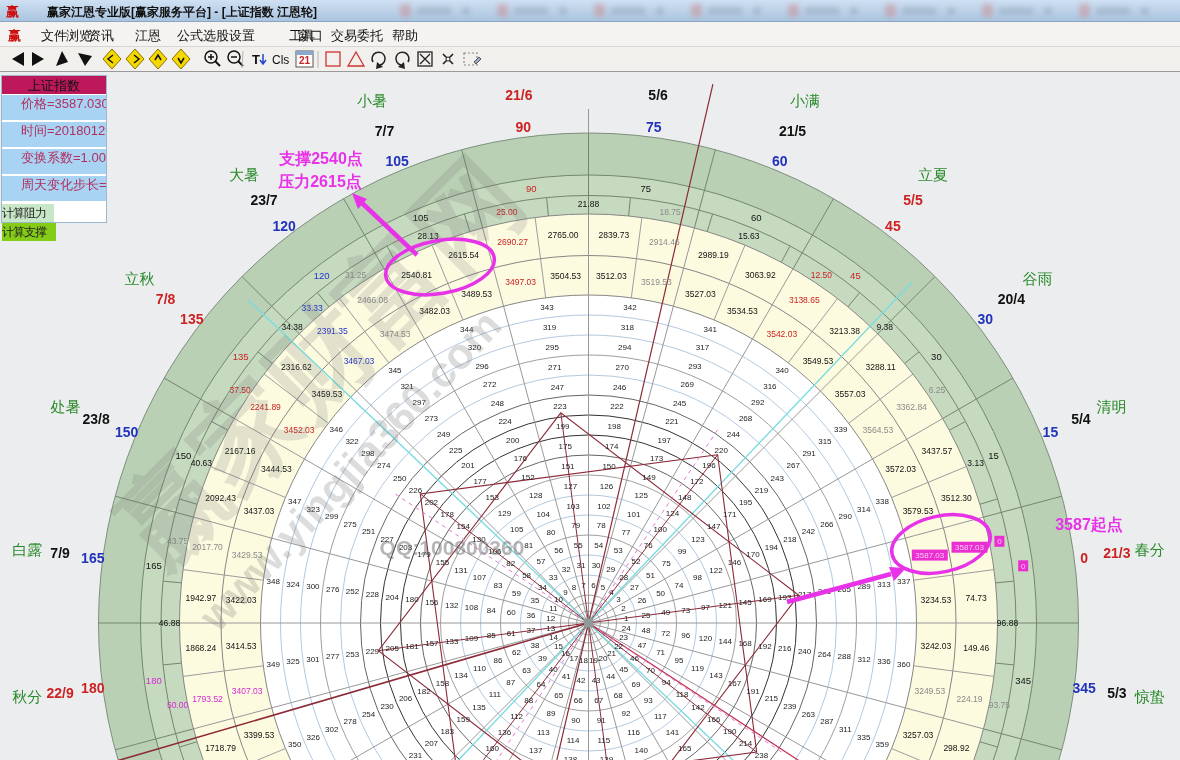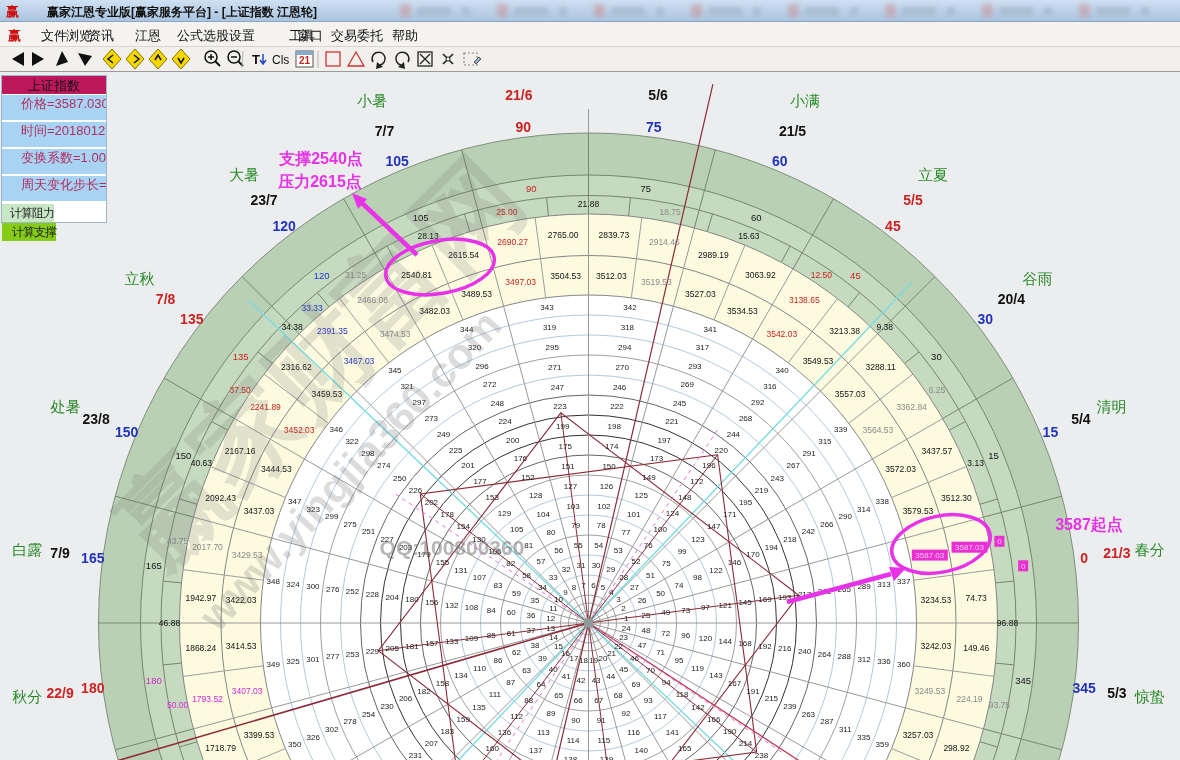--- a/index.html
+++ b/index.html
@@ -7,21 +7,21 @@
 #titlebar .ticon { position:absolute; left:6px; top:3px; color:#cc1111; font-weight:bold; font-size:13px; }
 #titlebar .ttext { position:absolute; left:26px; top:4px; color:#111; font-size:12px; font-weight:bold;margin-left:21px; }
 #tabs { position:absolute; left:400px; top:0; width:780px; height:21px; filter:blur(2.5px); opacity:0.75; }
 #tabs .tb { position:absolute; top:4px; height:13px; }
 #menubar { position:absolute; left:0; top:22px; width:1180px; height:25px; background:#f4f3f1; border-bottom:1px solid #d8d6d2; }
 #menubar span { position:absolute; top:5px; font-size:13px; color:#111; }
 #toolbar { position:absolute; left:0; top:47px; width:1180px; height:25px; background:#f2f0ed; border-bottom:1px solid #9a9a9a; }
 #panel { position:absolute; left:1px; top:75px; width:106px; background:#ffffff; border:1px solid #9db8cc; z-index:5; }
 #panel .hd { background:#be185d; color:#111; text-align:center; font-size:13px; height:19px; line-height:19px; border-bottom:1px solid #fff; }
 #panel .rw { background:#a8d3f2; color:#b03060; font-size:13px; height:27px; line-height:17px; border-bottom:2px solid #fff; white-space:nowrap; overflow:hidden; padding-left:19px; }
-#panel .bt { display:inline-block; width:54px; font-size:12px; letter-spacing:-1px; height:18px; line-height:18px; text-align:right; color:#222; }
+#panel .bt { display:inline-block; width:54px; font-size:12px; letter-spacing:-1px; height:18px; line-height:18px; text-align:left; color:#222; }
 </style></head>
 <body>
 <div id="titlebar">
  <div id="tabs">
       <div class="tb" style="left:0px;width:11px;background:rgba(205,130,130,0.6);border-radius:3px"></div>
       <div class="tb" style="left:17px;width:34px;background:rgba(140,158,176,0.55);height:8px;top:7px"></div>
       <div class="tb" style="left:62px;width:8px;background:rgba(130,148,166,0.5);height:8px;top:7px;border-radius:4px"></div>
       <div class="tb" style="left:97px;width:11px;background:rgba(205,130,130,0.6);border-radius:3px"></div>
       <div class="tb" style="left:114px;width:34px;background:rgba(140,158,176,0.55);height:8px;top:7px"></div>
       <div class="tb" style="left:159px;width:8px;background:rgba(130,148,166,0.5);height:8px;top:7px;border-radius:4px"></div>

